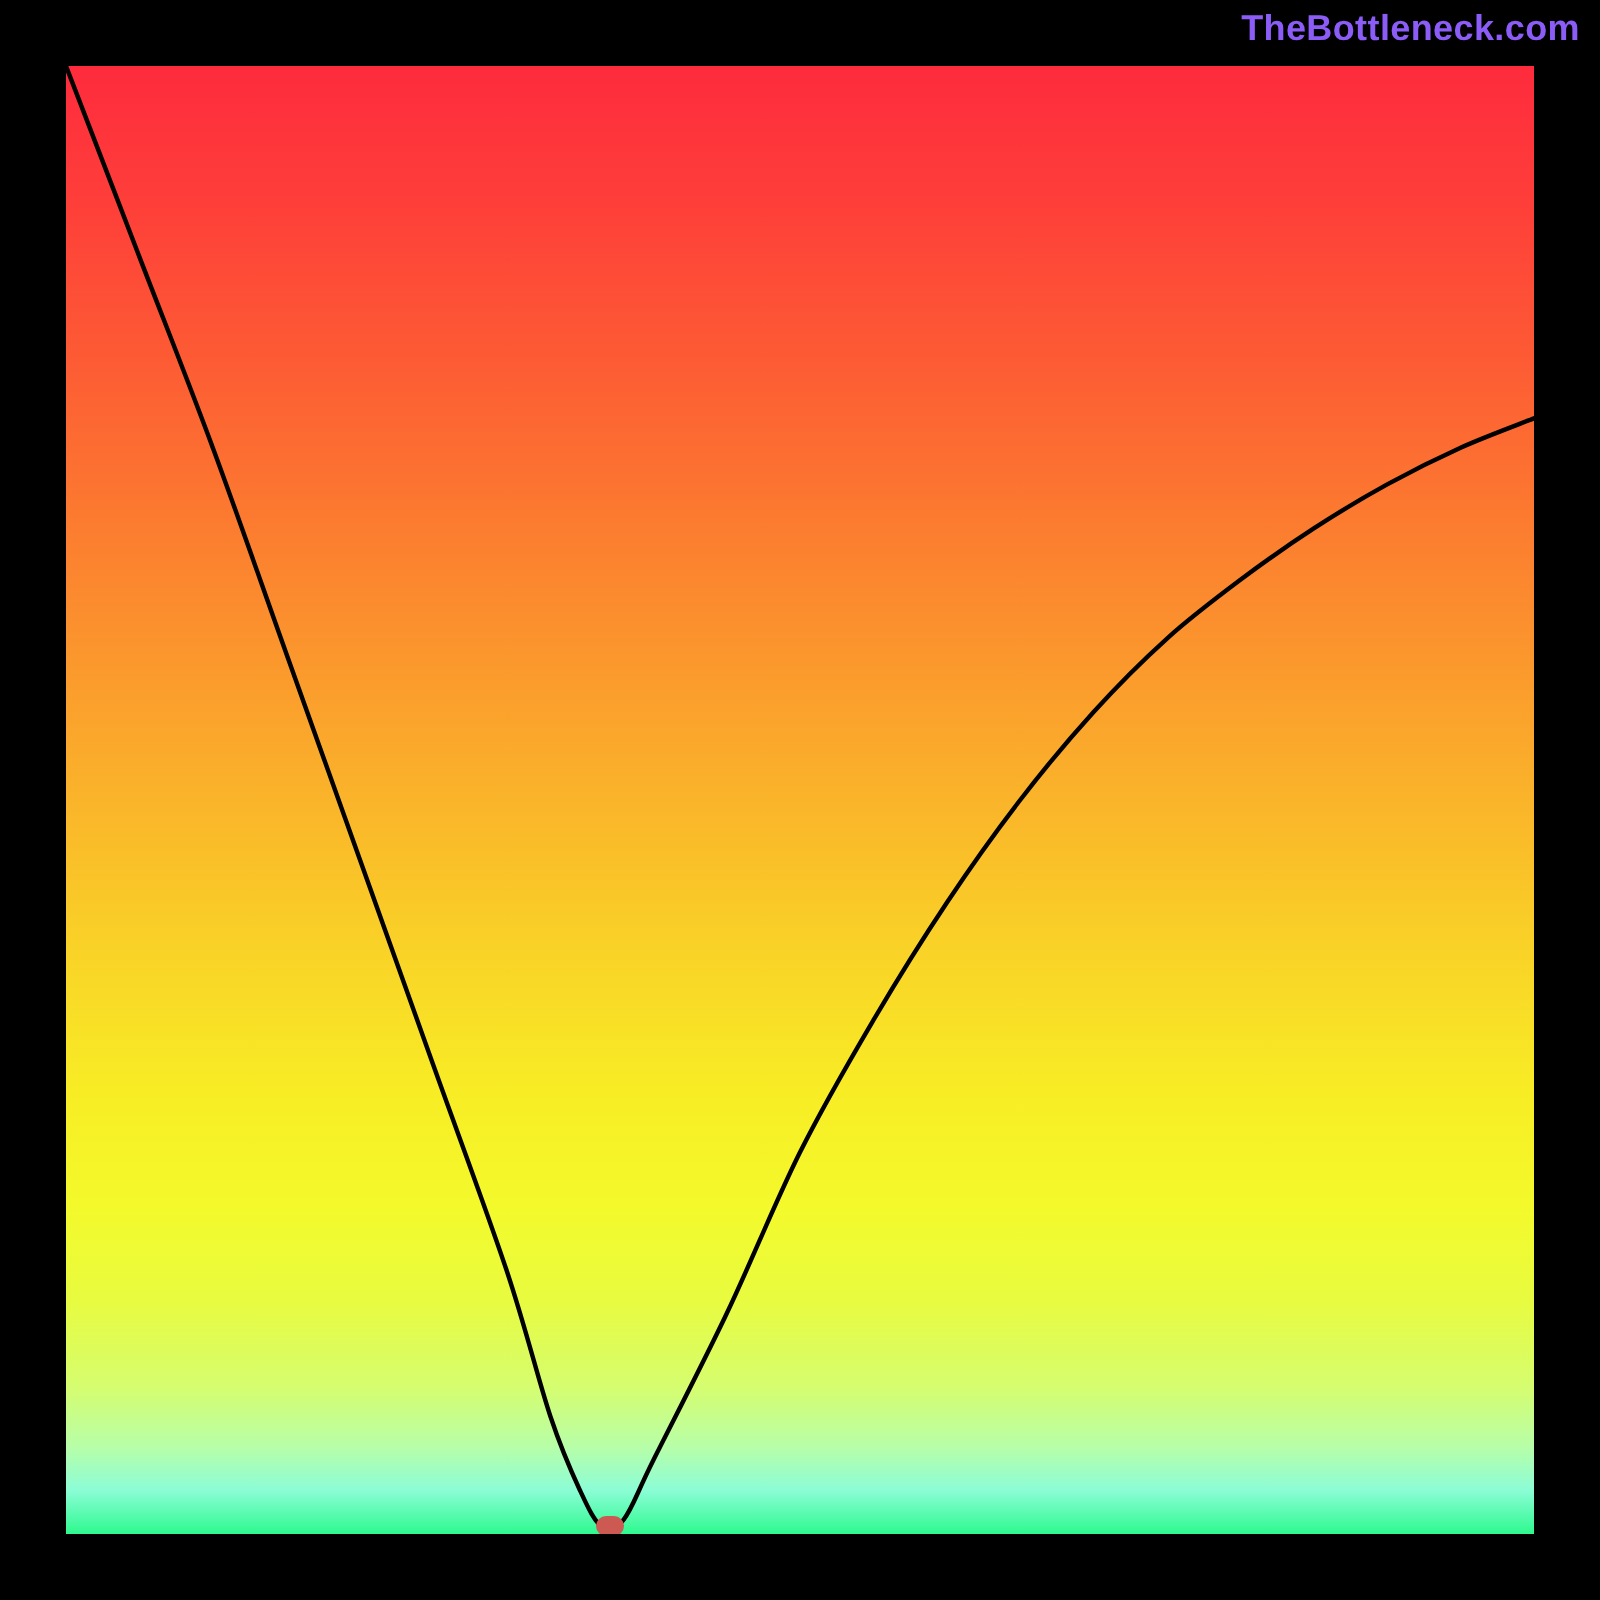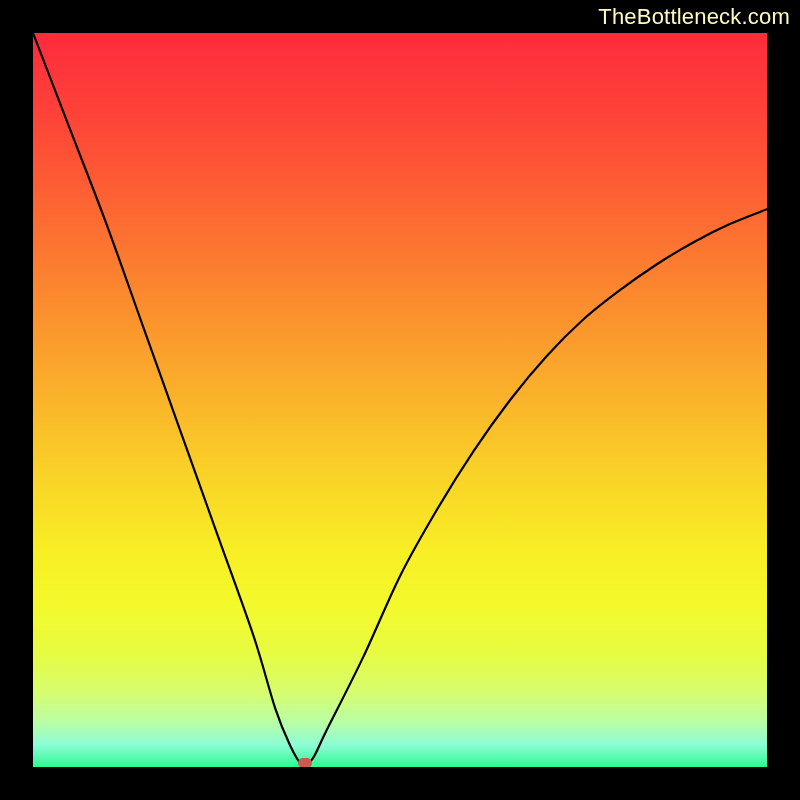--- a/index.html
+++ b/index.html
@@ -14,23 +14,23 @@
   .frame {
     position: relative;
     width: 800px;
     height: 800px;
     background: #000;
   }
   .watermark {
     position: absolute;
     top: 4px;
     right: 10px;
-    color: #fef9c3;
-    font-size: 22px;
-    font-weight: 400;
+    color: #8b5cf6;
+    font-size: 18px;
+    font-weight: 700;
     letter-spacing: 0.2px;
     z-index: 10;
     user-select: none;
   }
   .plot-area {
     position: absolute;
     left: 33px;
     top: 33px;
     width: 734px;
     height: 734px;

